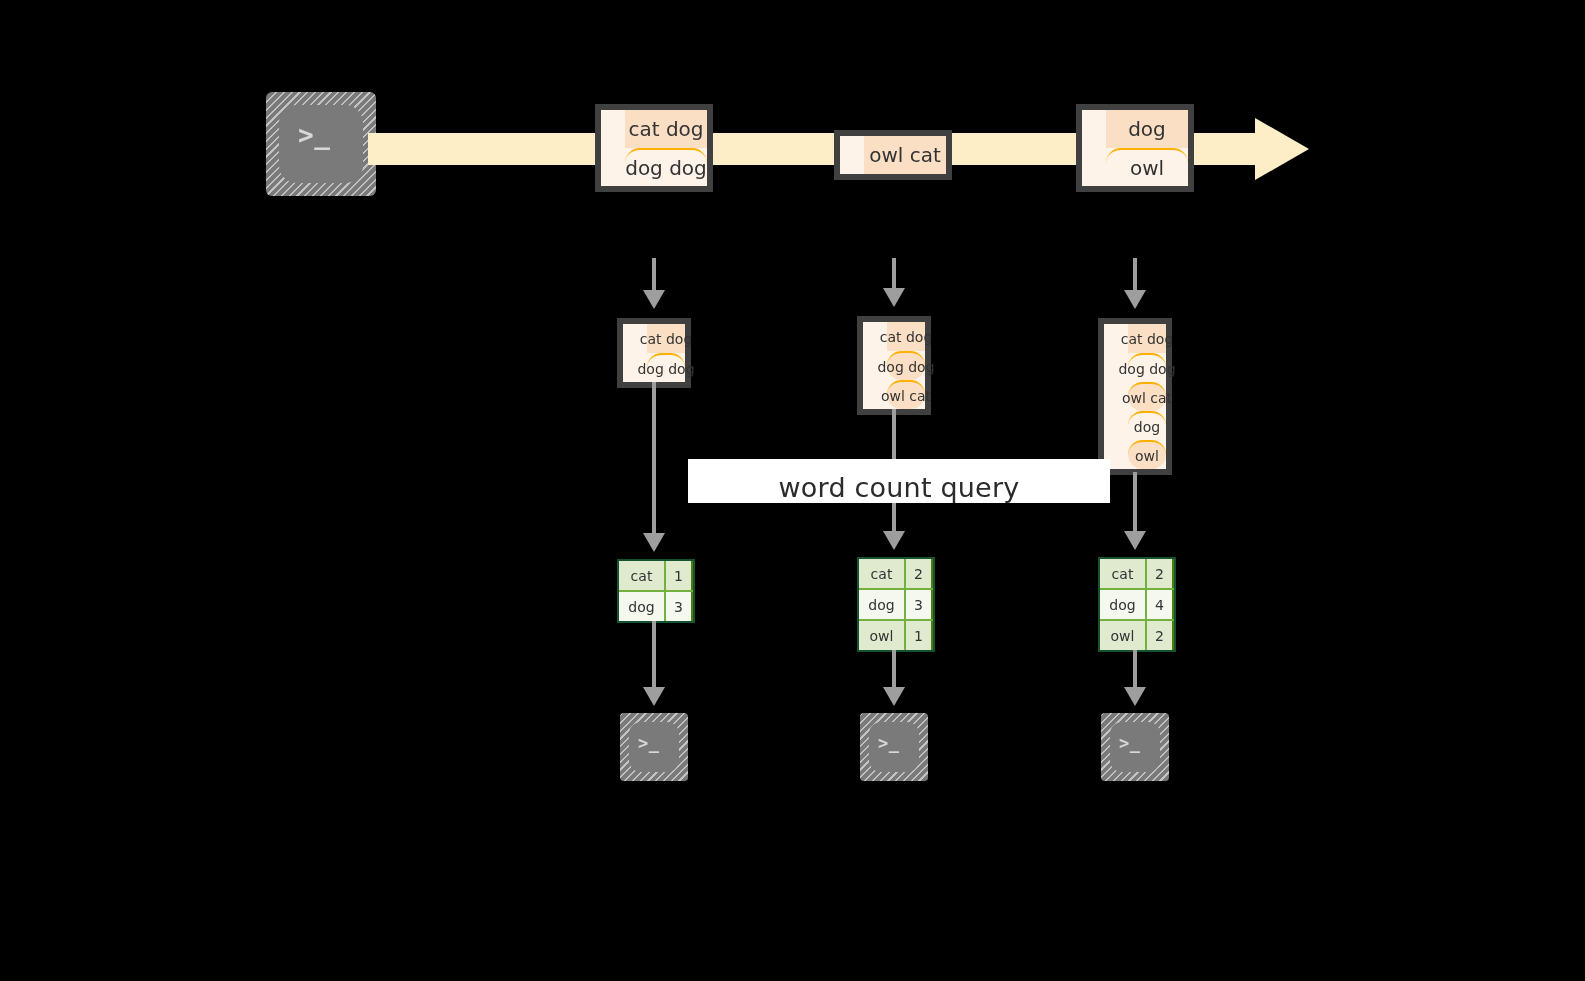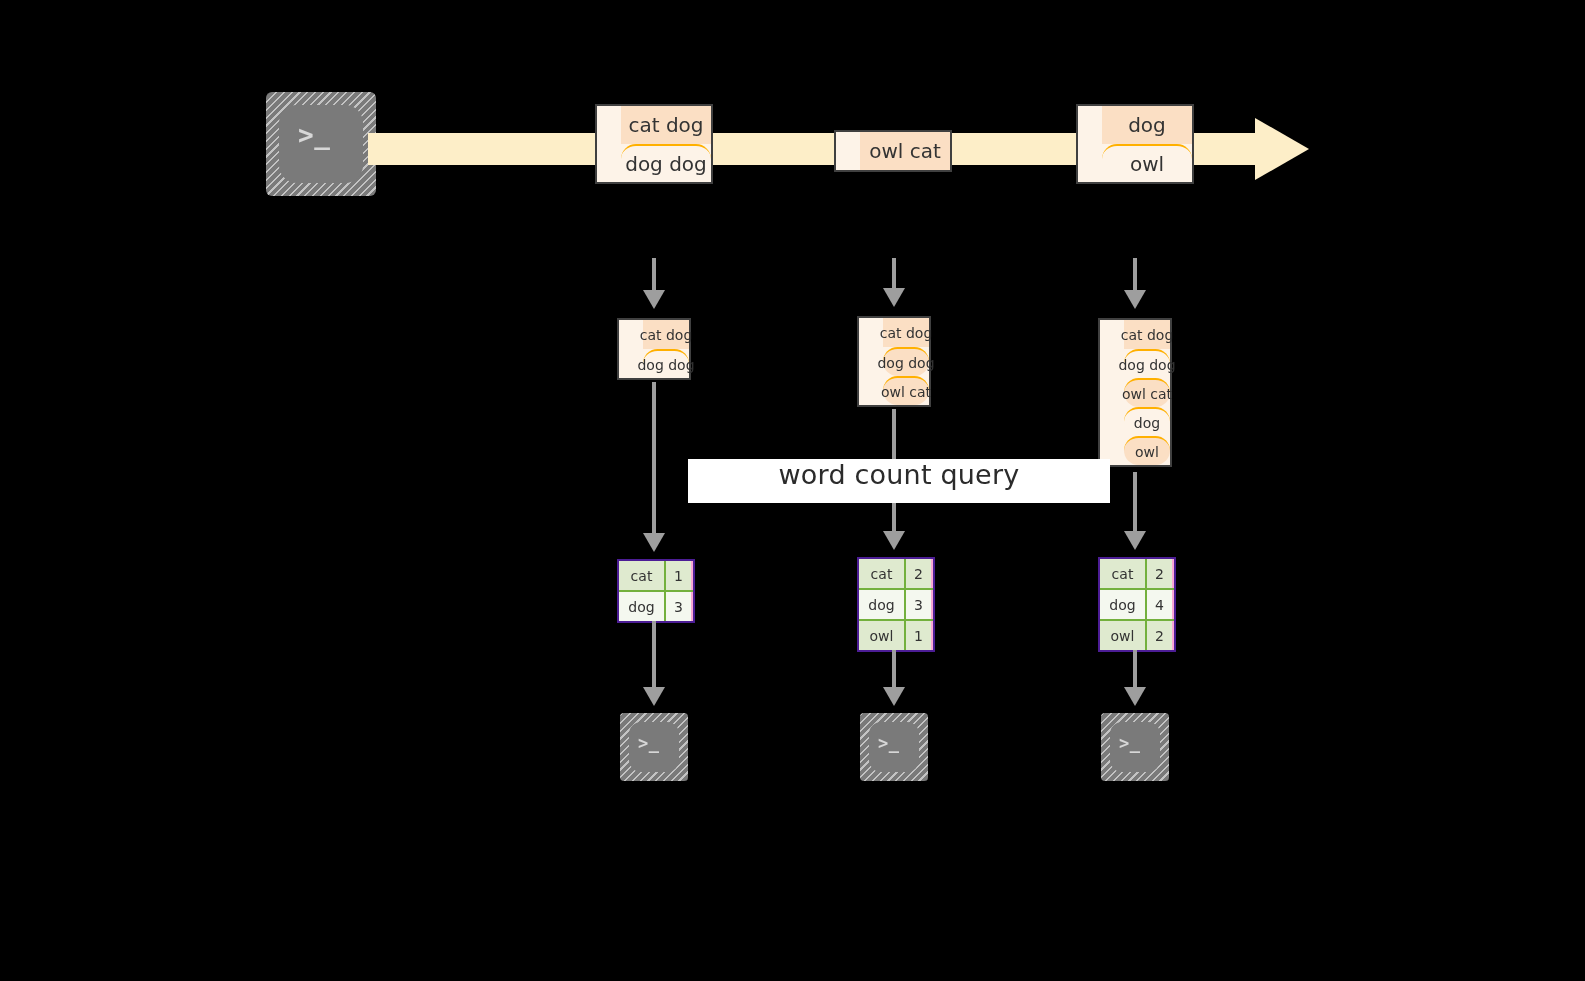--- a/index.html
+++ b/index.html
@@ -65,21 +65,21 @@
     width: 0; height: 0;
     border-top: 31px solid transparent;
     border-bottom: 31px solid transparent;
     border-left: 54px solid #fdeec8;
   }
 
   
   .rec-table {
     position: absolute;
     box-sizing: border-box;
-    border: 2px solid #404040;
+    border: 6px solid #404040;
     background: #fdf3e8;
     padding-left: 24px;
   }
   .rec-row {
     box-sizing: border-box;
     display: flex;
     align-items: center;
     justify-content: center;
     color: #333333;
     white-space: nowrap;
@@ -90,22 +90,22 @@
 
   
   .rec-table.stream .rec-row { height: 38px; font-size: 20px; }
   
   .rec-table.snap .rec-row { height: 29px; font-size: 14px; }
 
   
   .res-table {
     position: absolute;
     box-sizing: border-box;
-    border: 2px solid #4c1d95;
-    background: #f9a8d4;
+    border: 2px solid #14532d;
+    background: #4d7c0f;
   }
   .res-row {
     display: flex;
     height: 29px;
   }
   .res-row + .res-row { border-top: 2px solid #73b03d; }
   .res-row.dark  .cell { background: #dfeacf; }
   .res-row.light .cell { background: #f4f8ef; }
   .res-cell-word {
     width: 47px;
@@ -145,21 +145,21 @@
     border-left: 11px solid transparent;
     border-right: 11px solid transparent;
     border-top: 19px solid #9e9e9e;
   }
 
   
   .query-band {
     position: absolute;
     background: #ffffff;
     display: flex;
-    align-items: flex-start;
+    align-items: flex-end;
     justify-content: center;
   }
   .query-band .label {
     font-size: 27px;
     color: #2b2b2b;
     white-space: nowrap;
     letter-spacing: 0.2px;
   }
 </style>
 </head>

